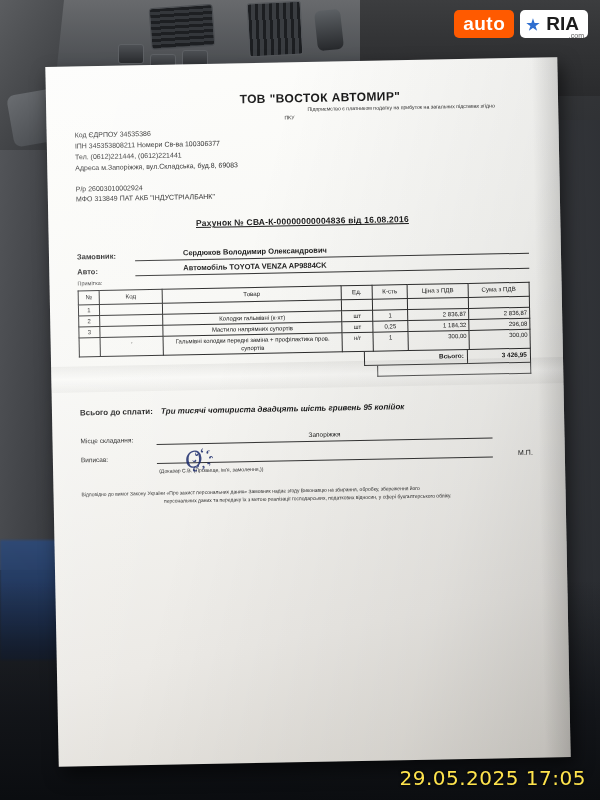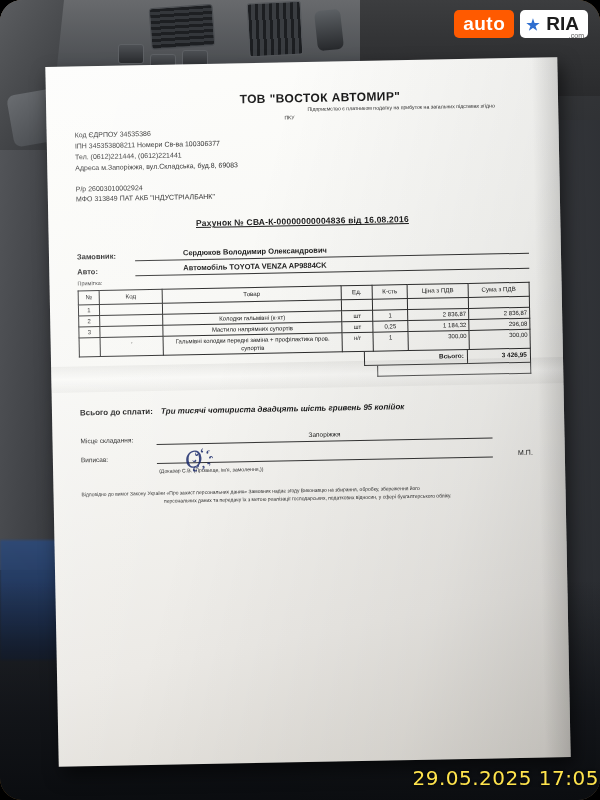--- a/index.html
+++ b/index.html
@@ -9,21 +9,20 @@
   }
   body {
     font-family: "Liberation Sans", sans-serif;
   }
   #photo {
     position: relative;
     width: 600px;
     height: 800px;
     overflow: hidden;
     background: #a16207;
-    border-radius: 22px;
   }
 
   
   .bg-base {
     position: absolute;
     inset: 0;
     background:
       linear-gradient(160deg, #4a4a4c 0%, #3a3b3e 18%, #2e3033 36%, #23262b 60%, #1b1e24 100%);
   }
   .dash-top {
@@ -146,21 +145,21 @@
     position: absolute;
     right: 4px; bottom: -1px;
     font-size: 7px;
     font-weight: normal;
     color: #555;
   }
 
   
   .timestamp {
     position: absolute;
-    right: 1px; bottom: 10px;
+    right: 14px; bottom: 10px;
     color: #ffe44d;
     font-size: 20px;
     font-family: "DejaVu Sans", sans-serif;
     letter-spacing: .5px;
     text-shadow: 0 0 3px rgba(0,0,0,.8);
     z-index: 30;
   }
 
   
   .doc {

